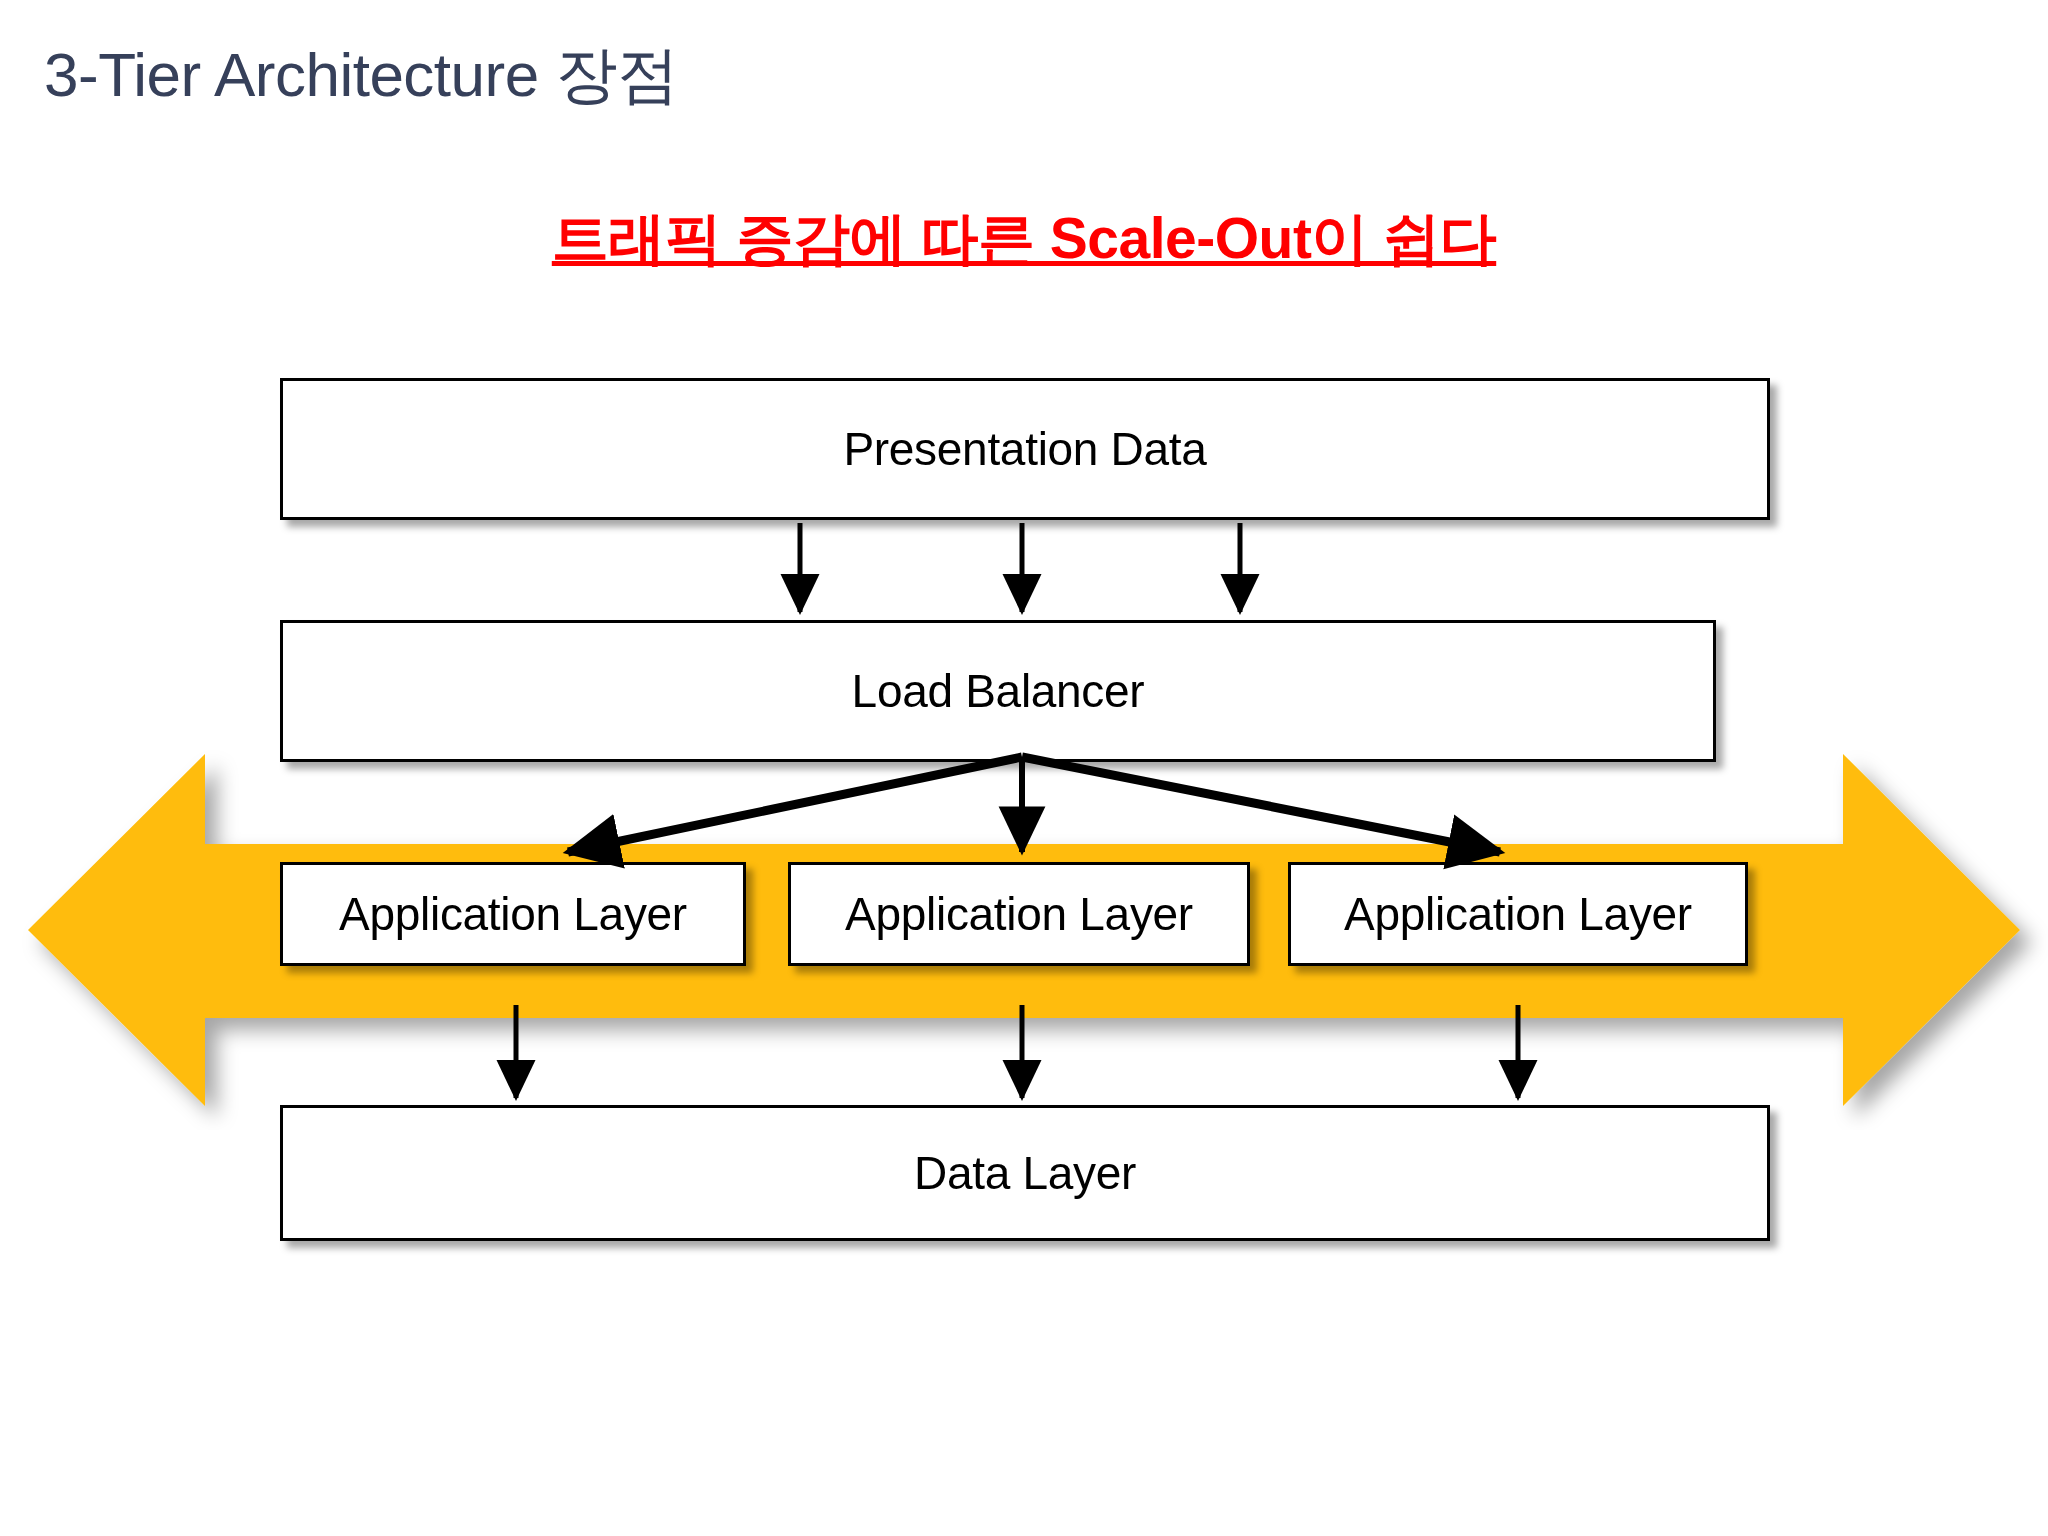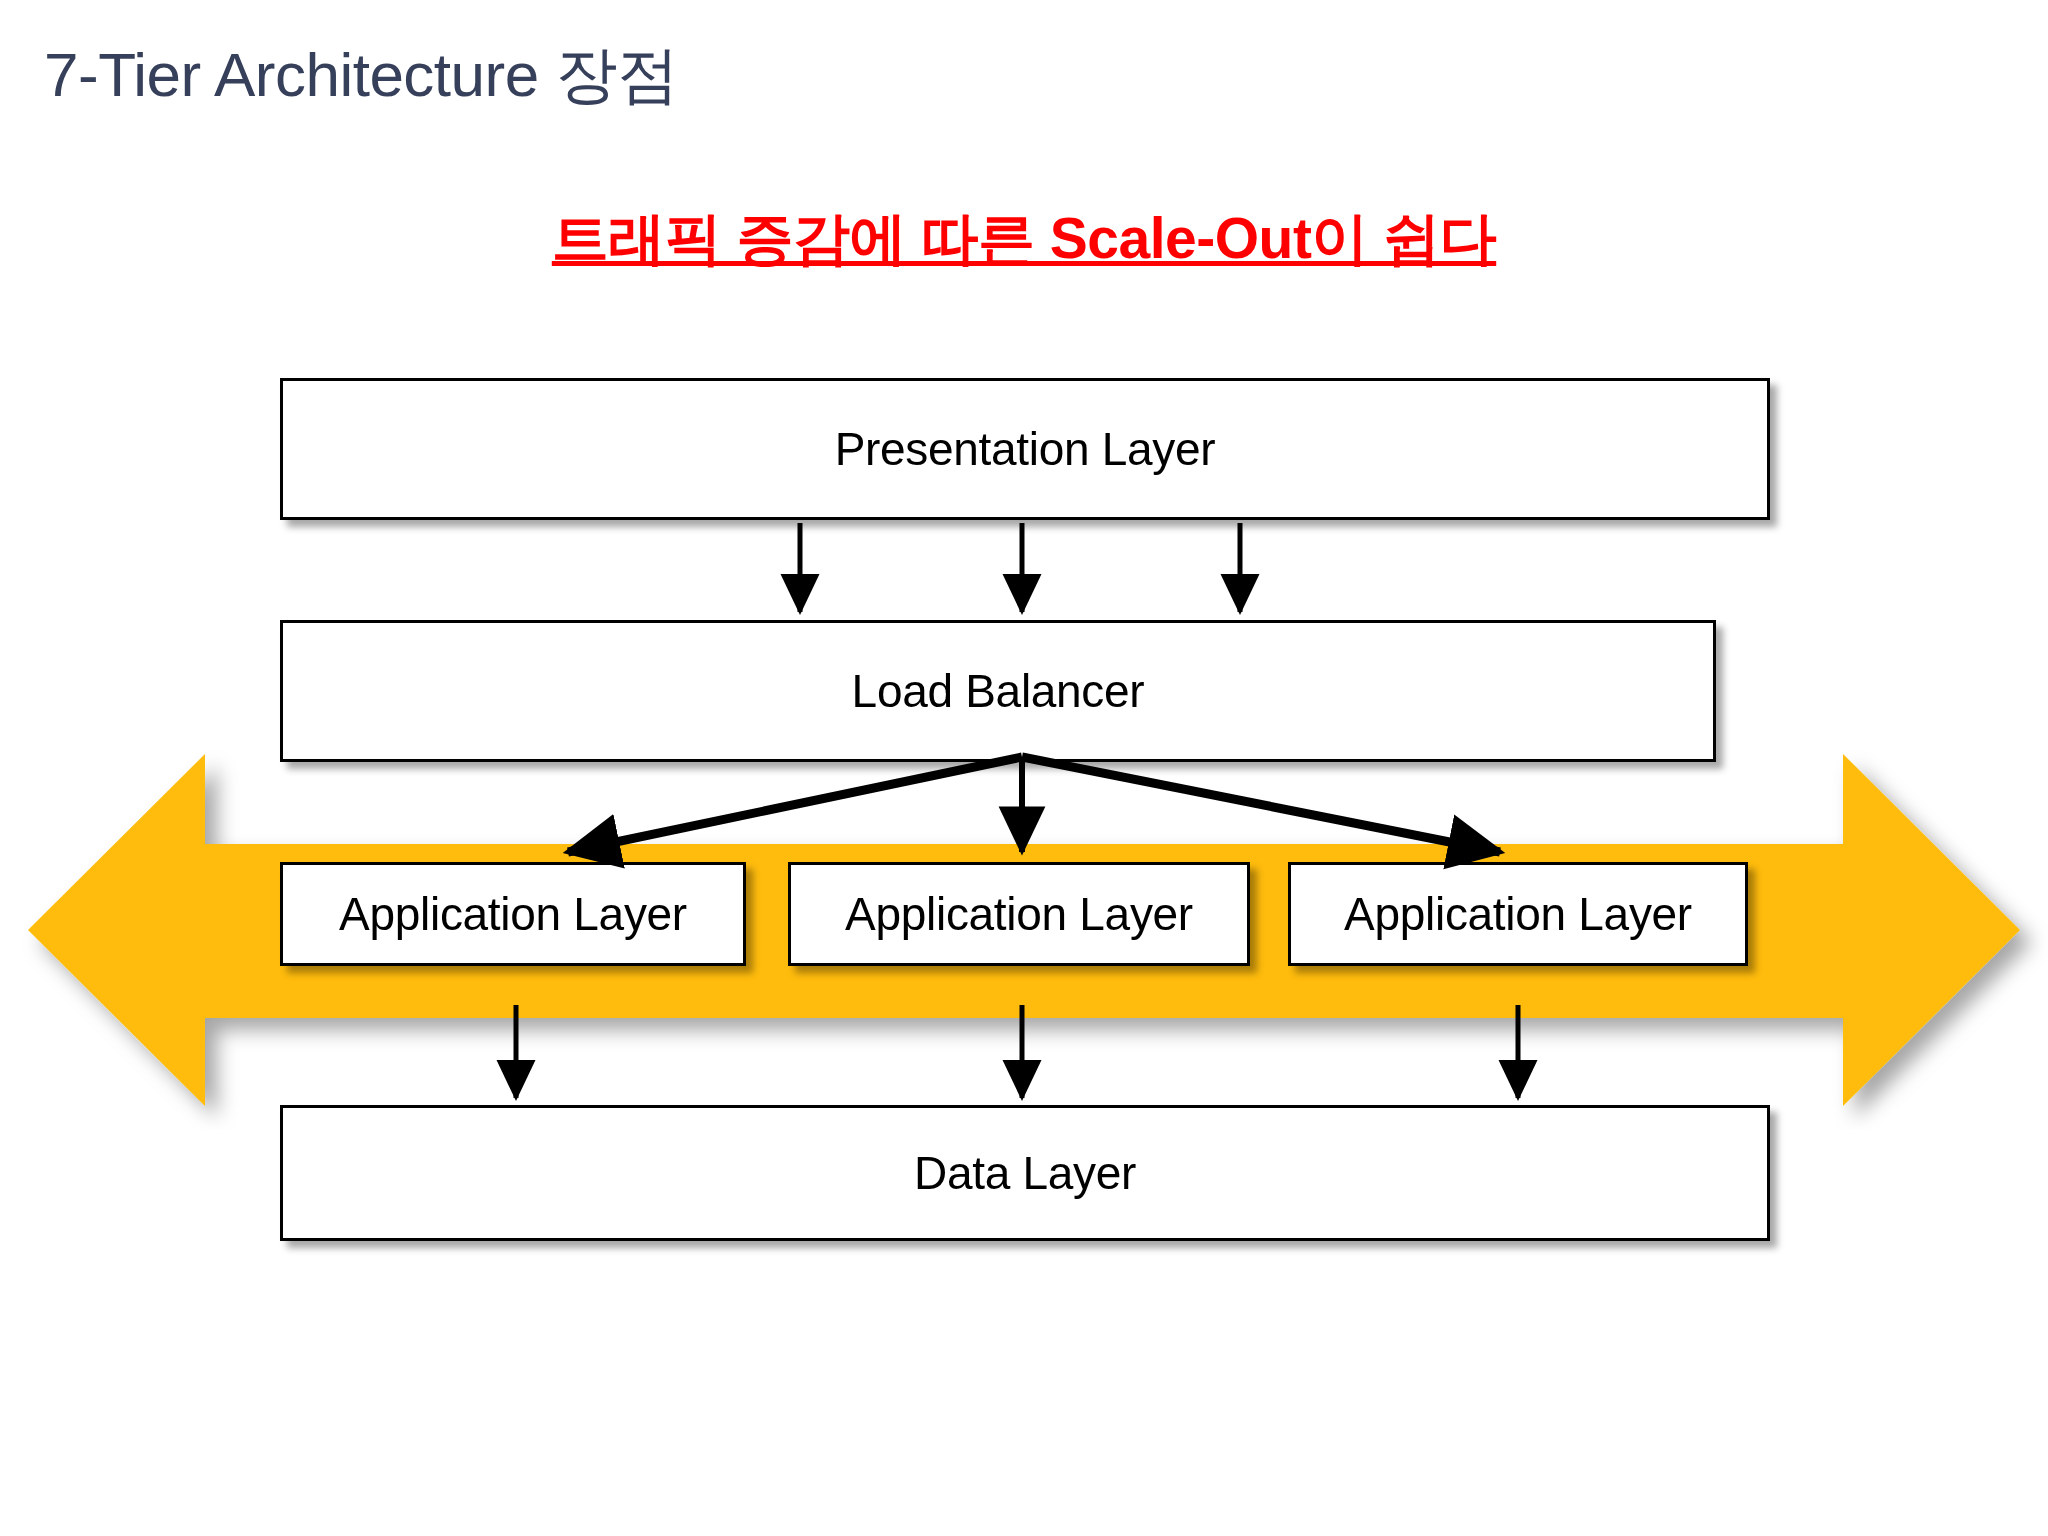--- a/index.html
+++ b/index.html
@@ -99,35 +99,35 @@
     height: 1536px;
     z-index: 40;
     pointer-events: none;
   }
 </style>
 </head>
 <body>
 
 <div id="slide">
 
-  <div id="page-title">7-Tier Architecture 장점</div>
+  <div id="page-title">3-Tier Architecture 장점</div>
 
   <div id="subtitle">트래픽 증감에 따른 Scale-Out이 쉽다</div>
 
   <svg id="scale-arrow" viewBox="0 0 2048 390" xmlns="http://www.w3.org/2000/svg">
     <defs>
       <filter id="arrowShadow" x="-20%" y="-20%" width="150%" height="150%">
         <feDropShadow dx="12" dy="12" stdDeviation="10" flood-color="#000000" flood-opacity="0.35"></feDropShadow>
       </filter>
     </defs>
     <polygon points="28,190 205,14 205,104 1843,104 1843,14 2020,190 1843,366 1843,278 205,278 205,366" fill="#FFBC09" filter="url(#arrowShadow)"></polygon>
   </svg>
 
   <div class="layer-box" id="box-presentation">
-    <span class="label">Presentation Layer</span>
+    <span class="label">Presentation Data</span>
   </div>
 
   <div class="layer-box" id="box-loadbalancer">
     <span class="label">Load Balancer</span>
   </div>
 
   <div class="layer-box app-box" id="box-app-1">
     <span class="label">Application Layer</span>
   </div>
 

